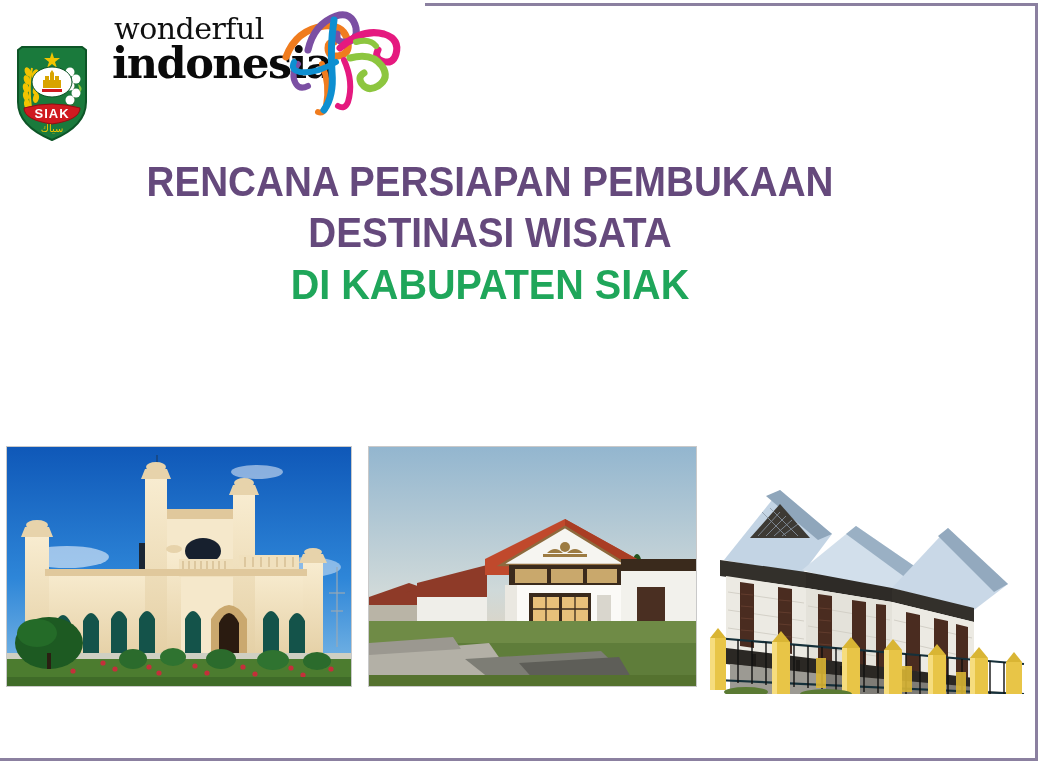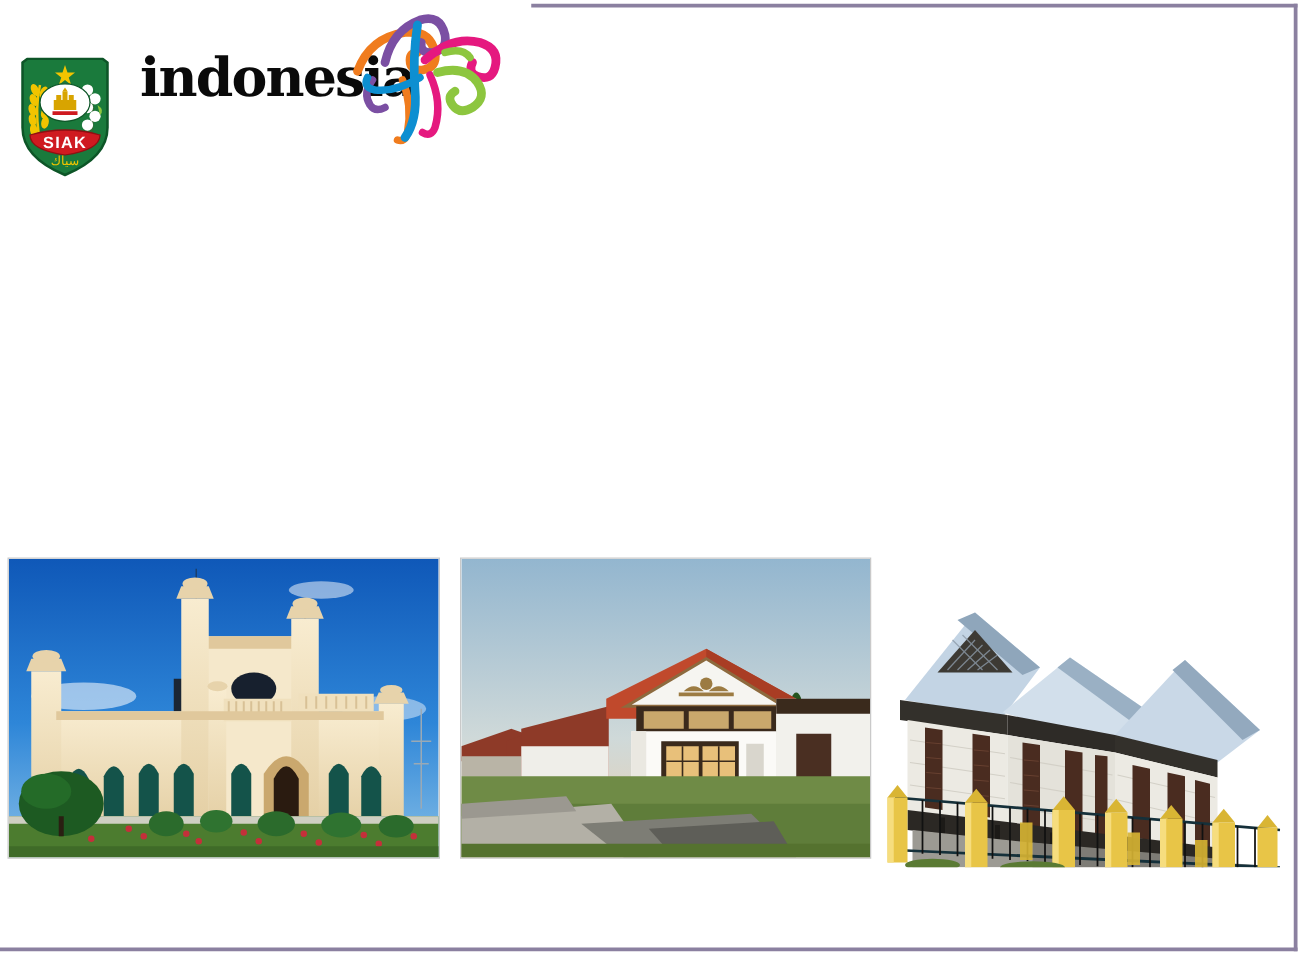--- a/index.html
+++ b/index.html
@@ -197,20 +197,21 @@
           <rect x="28" y="43" width="20" height="3" fill="#cf1a20"></rect>
 
           <path d="M10 62 Q38 54 66 62 Q66 74 38 78 Q10 74 10 62 Z" fill="#cf1a20" stroke="#8f0f12" stroke-width="1"></path>
           <text x="38" y="72" font-family="Liberation Sans, sans-serif" font-size="13" font-weight="700" fill="#ffffff" text-anchor="middle" letter-spacing="1">SIAK</text>
           <text x="38" y="86" font-family="DejaVu Sans, sans-serif" font-size="10" fill="#f2c400" text-anchor="middle">سياك</text>
         </g>
       </svg>
     </div>
 
     <div id="wonderful-indonesia-logo">
+      <div class="wi-word-top">wonderful</div>
       <div class="wi-word-bottom">indonesia</div>
 
       <div id="wi-swirl">
         <svg viewBox="0 0 130 115" class="photo-svg">
 
           <path d="M8 55 Q18 28 46 24 Q66 22 70 40 Q72 52 60 54 Q50 55 50 46 Q50 40 56 40" fill="none" stroke="#f07c1e" stroke-width="7" stroke-linecap="round"></path>
           <path d="M44 62 Q52 82 48 104 Q46 112 40 110" fill="none" stroke="#f07c1e" stroke-width="6" stroke-linecap="round"></path>
 
           <path d="M30 48 Q36 22 58 14 Q74 9 78 26 Q80 38 68 40 Q58 41 59 32" fill="none" stroke="#7b4fa3" stroke-width="7" stroke-linecap="round"></path>
           <path d="M20 62 Q12 72 18 82 Q22 88 30 84" fill="none" stroke="#7b4fa3" stroke-width="6" stroke-linecap="round"></path>
@@ -221,20 +222,25 @@
           <path d="M62 46 Q84 26 106 32 Q122 37 118 52 Q115 63 104 59 Q96 56 100 48" fill="none" stroke="#e5197f" stroke-width="7" stroke-linecap="round"></path>
           <path d="M66 58 Q76 80 70 100 Q67 108 60 104" fill="none" stroke="#e5197f" stroke-width="6" stroke-linecap="round"></path>
 
           <path d="M72 56 Q94 50 104 64 Q112 76 100 84 Q90 90 84 82 Q79 75 86 71" fill="none" stroke="#8dc63f" stroke-width="7" stroke-linecap="round"></path>
           <path d="M78 40 Q92 36 98 44" fill="none" stroke="#8dc63f" stroke-width="6" stroke-linecap="round"></path>
         </svg>
       </div>
     </div>
   </div>
 
+  <div id="title-block">
+    <div class="title-line title-line-1">RENCANA PERSIAPAN PEMBUKAAN</div>
+    <div class="title-line title-line-2">DESTINASI WISATA</div>
+    <div class="title-line title-line-3">DI KABUPATEN SIAK</div>
+  </div>
 
   <div id="photo-strip">
 
     <div class="photo-frame photo-bordered" id="photo-palace">
       <svg viewBox="0 0 344 239" class="photo-svg" preserveAspectRatio="xMidYMid slice">
         <defs>
           <linearGradient id="skyPalace" x1="0" y1="0" x2="0" y2="1">
             <stop offset="0%" stop-color="#0f58b8"></stop>
             <stop offset="55%" stop-color="#2e86d8"></stop>
             <stop offset="100%" stop-color="#86bee6"></stop>

